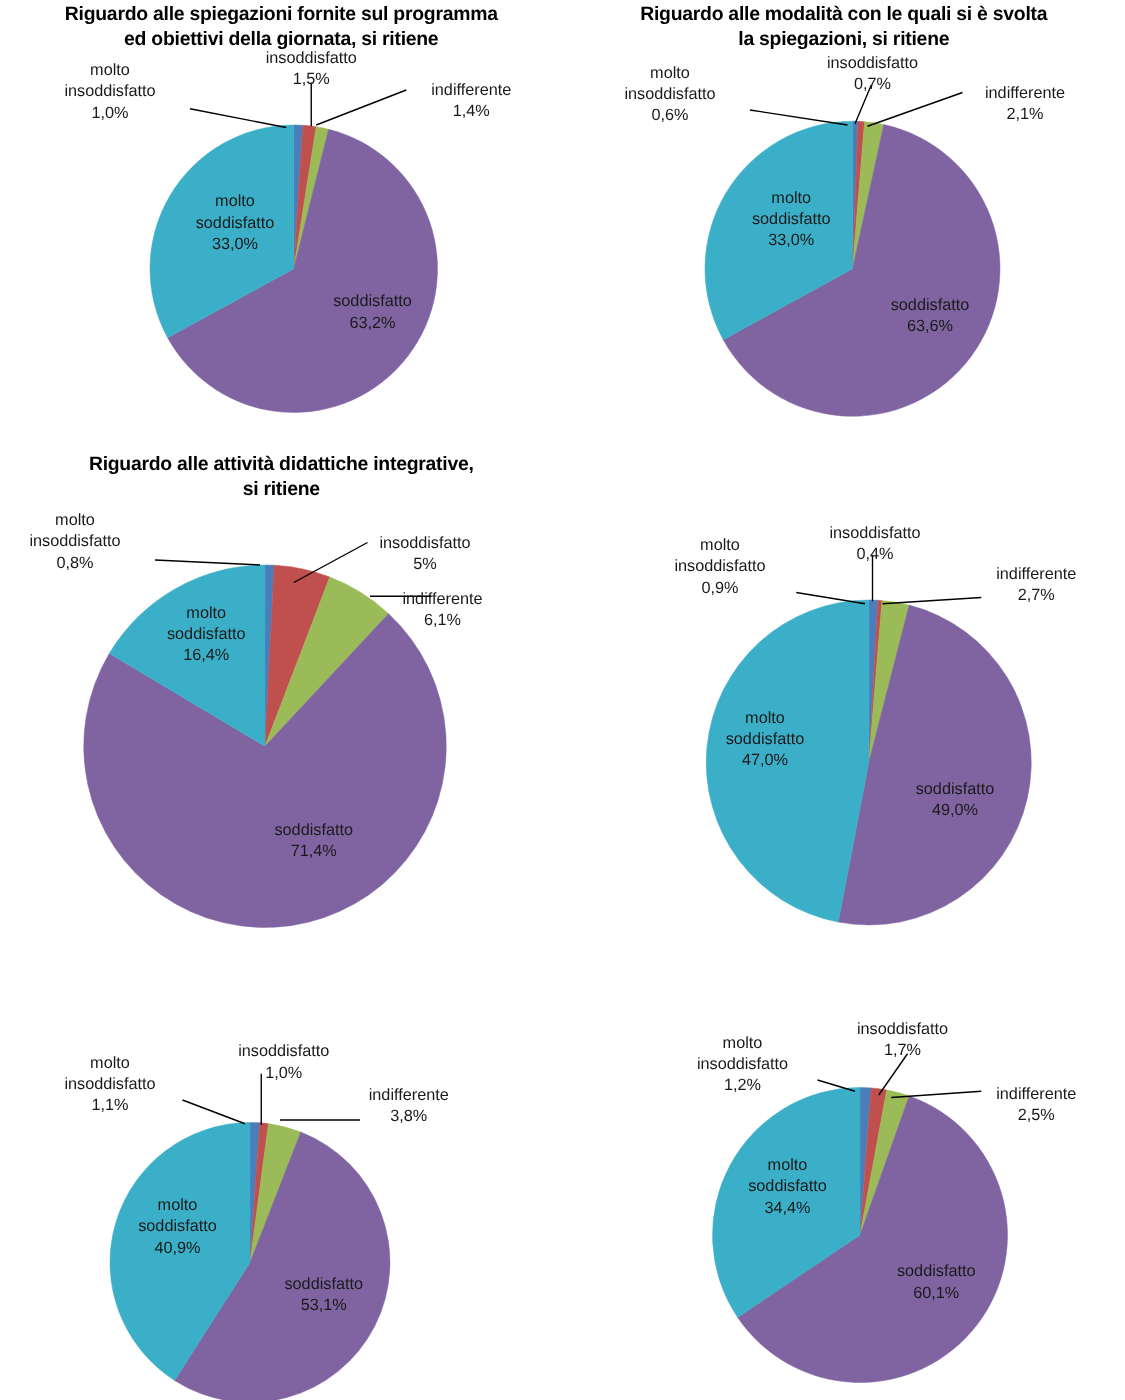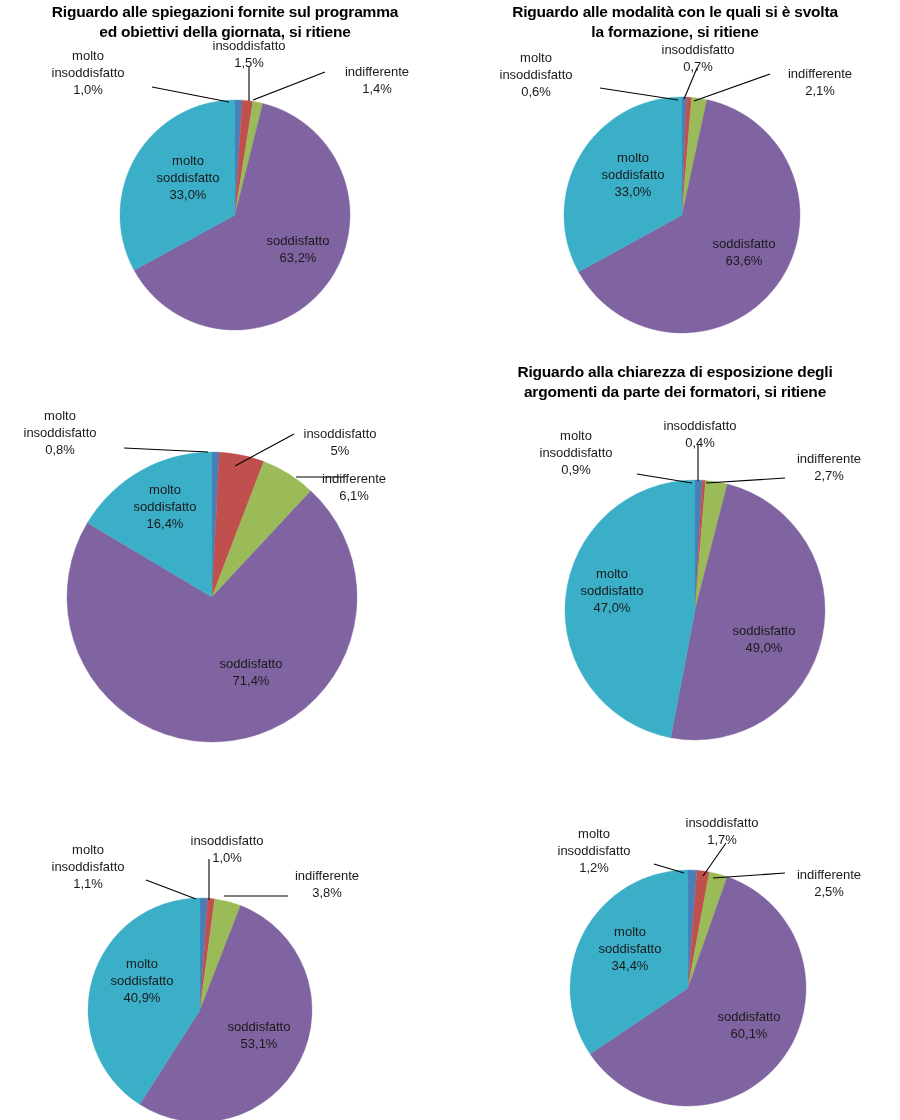--- a/index.html
+++ b/index.html
@@ -80,57 +80,57 @@
         <polyline points="325,72 253,100" class="leader"></polyline>
         <text x="188" y="165" text-anchor="middle" class="cb-label"><tspan x="188" dy="0">molto</tspan><tspan x="188" dy="17">soddisfatto</tspan><tspan x="188" dy="17">33,0%</tspan></text>
         <text x="298" y="245" text-anchor="middle" class="cb-label"><tspan x="298" dy="0">soddisfatto</tspan><tspan x="298" dy="17">63,2%</tspan></text>
         <text x="88" y="60" text-anchor="middle" class="cb-label-out"><tspan x="88" dy="0">molto</tspan><tspan x="88" dy="17">insoddisfatto</tspan><tspan x="88" dy="17">1,0%</tspan></text>
         <text x="249" y="50" text-anchor="middle" class="cb-label-out"><tspan x="249" dy="0">insoddisfatto</tspan><tspan x="249" dy="17">1,5%</tspan></text>
         <text x="377" y="76" text-anchor="middle" class="cb-label-out"><tspan x="377" dy="0">indifferente</tspan><tspan x="377" dy="17">1,4%</tspan></text>
       </svg>
     </div>
     <div class="panel">
       <div class="chart-title">Riguardo alle modalità con le quali si è svolta
-la formazione, si ritiene</div>
+la spiegazioni, si ritiene</div>
       <svg class="pie-svg" viewBox="0 0 900 1120" preserveAspectRatio="none" width="900" height="1120" style="position: absolute; left: -450px; top: 0px; width: 900px; height: 1120px;">
         <path d="M 682 215 L 682 97 A 118 118 0 0 1 686.4474415550523 97.08384222841048 Z" fill="#4A7EBB" stroke="#4A7EBB" stroke-width="0.4"></path>
         <path d="M 682 215 L 686.4474415550523 97.08384222841048 A 118 118 0 0 1 691.6276921650426 97.39342049198447 Z" fill="#C0504D" stroke="#C0504D" stroke-width="0.4"></path>
         <path d="M 682 215 L 691.6276921650426 97.39342049198447 A 118 118 0 0 1 707.0168389708025 99.68236141895316 Z" fill="#9BBB59" stroke="#9BBB59" stroke-width="0.4"></path>
         <path d="M 682 215 L 707.0168389708025 99.68236141895316 A 118 118 0 1 1 578.5958117548241 271.8469335440024 Z" fill="#8064A2" stroke="#8064A2" stroke-width="0.4"></path>
         <path d="M 682 215 L 578.5958117548241 271.8469335440024 A 118 118 0 0 1 682 97 Z" fill="#3BAFC8" stroke="#3BAFC8" stroke-width="0.4"></path>
         <polyline points="600,88 678,100" class="leader"></polyline>
         <polyline points="697,68 684,99" class="leader"></polyline>
         <polyline points="770,74 694,101" class="leader"></polyline>
         <text x="633" y="162" text-anchor="middle" class="cb-label"><tspan x="633" dy="0">molto</tspan><tspan x="633" dy="17">soddisfatto</tspan><tspan x="633" dy="17">33,0%</tspan></text>
         <text x="744" y="248" text-anchor="middle" class="cb-label"><tspan x="744" dy="0">soddisfatto</tspan><tspan x="744" dy="17">63,6%</tspan></text>
         <text x="536" y="62" text-anchor="middle" class="cb-label-out"><tspan x="536" dy="0">molto</tspan><tspan x="536" dy="17">insoddisfatto</tspan><tspan x="536" dy="17">0,6%</tspan></text>
         <text x="698" y="54" text-anchor="middle" class="cb-label-out"><tspan x="698" dy="0">insoddisfatto</tspan><tspan x="698" dy="17">0,7%</tspan></text>
         <text x="820" y="78" text-anchor="middle" class="cb-label-out"><tspan x="820" dy="0">indifferente</tspan><tspan x="820" dy="17">2,1%</tspan></text>
       </svg>
     </div>
     <div class="panel">
+      <div class="chart-title">Riguardo alle attività didattiche integrative,
+si ritiene</div>
       <svg class="pie-svg" viewBox="0 0 900 1120" preserveAspectRatio="none" width="900" height="1120" style="position: absolute; left: 0px; top: -360px; width: 900px; height: 1120px;">
         <path d="M 212 597 L 212 452 A 145 145 0 0 1 219.30732963119854 452.1842448707289 Z" fill="#4A7EBB" stroke="#4A7EBB" stroke-width="0.4"></path>
         <path d="M 212 597 L 219.30732963119854 452.1842448707289 A 145 145 0 0 1 263.8282512686316 461.5790549049535 Z" fill="#C0504D" stroke="#C0504D" stroke-width="0.4"></path>
         <path d="M 212 597 L 263.8282512686316 461.5790549049535 A 145 145 0 0 1 310.83219843990054 490.9000633763803 Z" fill="#9BBB59" stroke="#9BBB59" stroke-width="0.4"></path>
         <path d="M 212 597 L 310.83219843990054 490.9000633763803 A 145 145 0 1 1 87.42794543055516 522.7921620019337 Z" fill="#8064A2" stroke="#8064A2" stroke-width="0.4"></path>
         <path d="M 212 597 L 87.42794543055516 522.7921620019337 A 145 145 0 0 1 211.99999999999986 452 Z" fill="#3BAFC8" stroke="#3BAFC8" stroke-width="0.4"></path>
         <polyline points="124,448 208,452" class="leader"></polyline>
         <polyline points="294,434 235,466" class="leader"></polyline>
         <polyline points="296,477 345,477" class="leader"></polyline>
         <text x="165" y="494" text-anchor="middle" class="cb-label"><tspan x="165" dy="0">molto</tspan><tspan x="165" dy="17">soddisfatto</tspan><tspan x="165" dy="17">16,4%</tspan></text>
         <text x="251" y="668" text-anchor="middle" class="cb-label"><tspan x="251" dy="0">soddisfatto</tspan><tspan x="251" dy="17">71,4%</tspan></text>
         <text x="60" y="420" text-anchor="middle" class="cb-label-out"><tspan x="60" dy="0">molto</tspan><tspan x="60" dy="17">insoddisfatto</tspan><tspan x="60" dy="17">0,8%</tspan></text>
         <text x="340" y="438" text-anchor="middle" class="cb-label-out"><tspan x="340" dy="0">insoddisfatto</tspan><tspan x="340" dy="17">5%</tspan></text>
         <text x="354" y="483" text-anchor="middle" class="cb-label-out"><tspan x="354" dy="0">indifferente</tspan><tspan x="354" dy="17">6,1%</tspan></text>
       </svg>
     </div>
     <div class="panel">
-      <div class="chart-title">Riguardo alla chiarezza di esposizione degli
-argomenti da parte dei formatori, si ritiene</div>
       <svg class="pie-svg" viewBox="0 0 900 1120" preserveAspectRatio="none" width="900" height="1120" style="position: absolute; left: -450px; top: -360px; width: 900px; height: 1120px;">
         <path d="M 695 610 L 695 480 A 130 130 0 0 1 702.3474094826632 480.2077984858332 Z" fill="#4A7EBB" stroke="#4A7EBB" stroke-width="0.4"></path>
         <path d="M 695 610 L 702.3474094826632 480.2077984858332 A 130 130 0 0 1 705.6067795038605 480.4334293555761 Z" fill="#C0504D" stroke="#C0504D" stroke-width="0.4"></path>
         <path d="M 695 610 L 705.6067795038605 480.4334293555761 A 130 130 0 0 1 727.3296853314312 484.08418905327795 Z" fill="#9BBB59" stroke="#9BBB59" stroke-width="0.4"></path>
         <path d="M 695 610 L 727.3296853314312 484.08418905327795 A 130 130 0 0 1 670.6404291038558 737.6973425947295 Z" fill="#8064A2" stroke="#8064A2" stroke-width="0.4"></path>
         <path d="M 695 610 L 670.6404291038558 737.6973425947295 A 130 130 0 0 1 695 480 Z" fill="#3BAFC8" stroke="#3BAFC8" stroke-width="0.4"></path>
         <polyline points="637,474 692,483" class="leader"></polyline>
         <polyline points="698,444 698,481" class="leader"></polyline>
         <polyline points="785,478 706,483" class="leader"></polyline>
         <text x="612" y="578" text-anchor="middle" class="cb-label"><tspan x="612" dy="0">molto</tspan><tspan x="612" dy="17">soddisfatto</tspan><tspan x="612" dy="17">47,0%</tspan></text>

